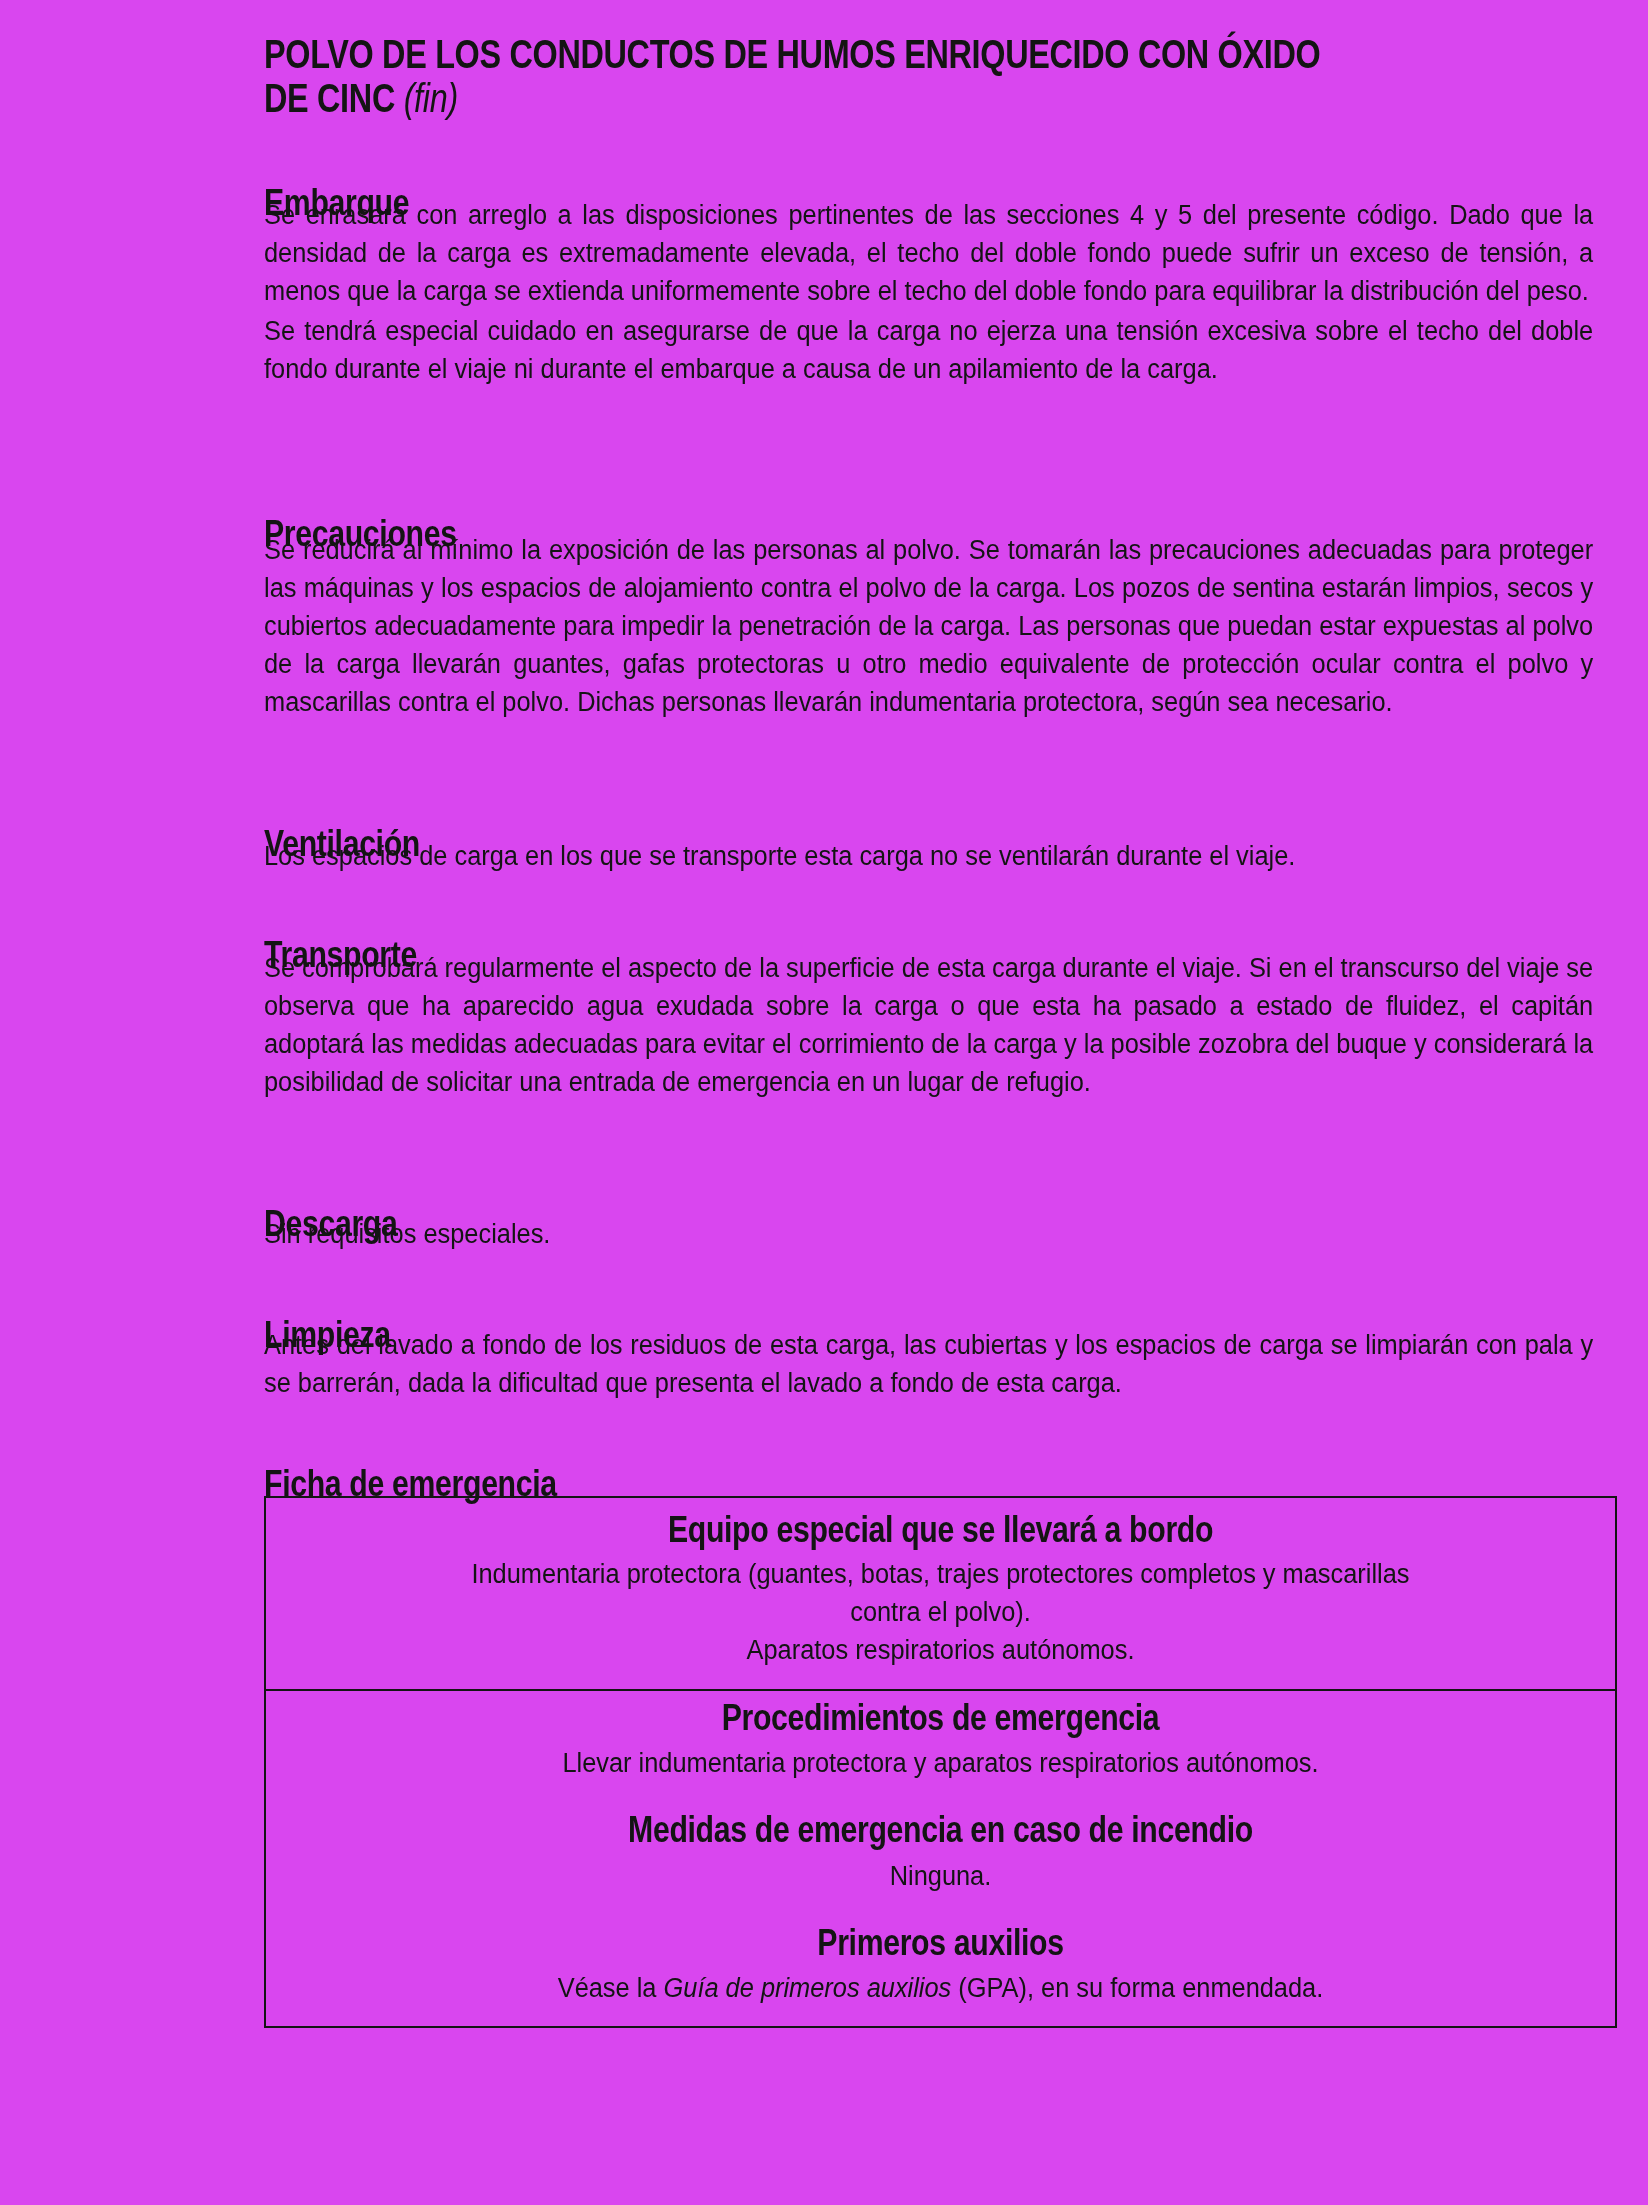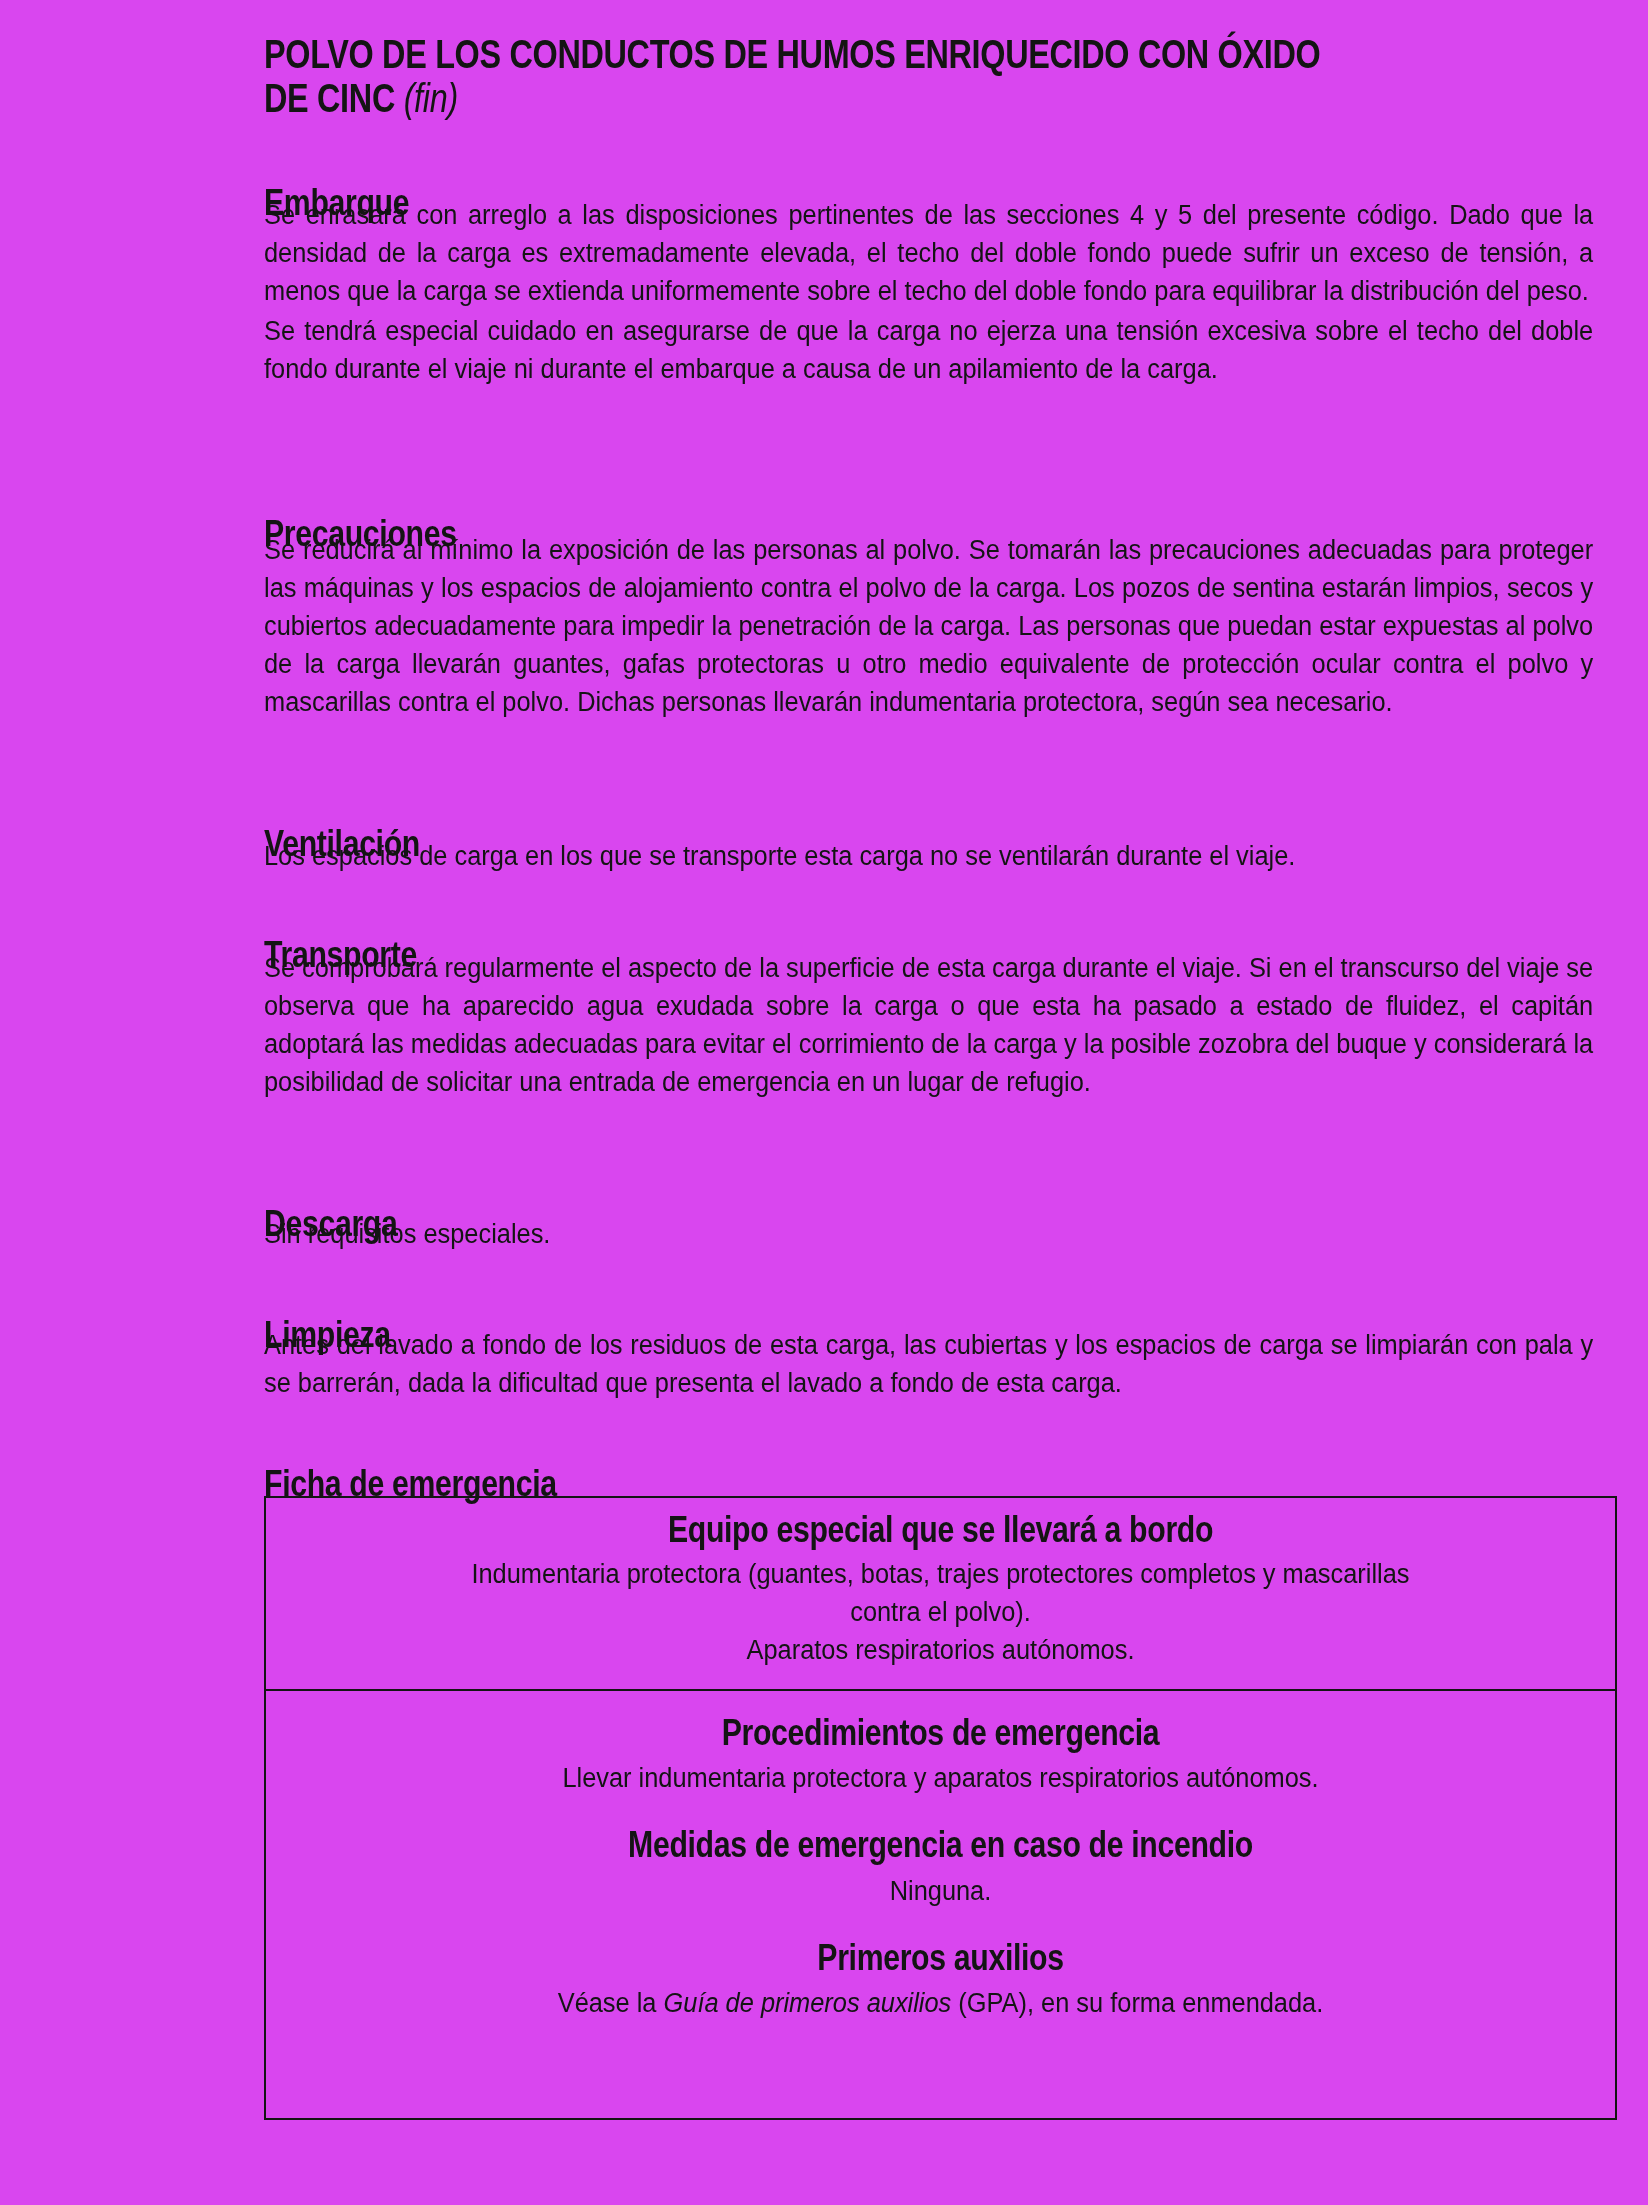--- a/index.html
+++ b/index.html
@@ -26,27 +26,27 @@
 
   .para-group { width:1414px; transform:scaleX(0.94); transform-origin:0 0; }
   .para {
     font-size:27px; line-height:38px; text-align:justify;
     margin:0;
   }
   .para + .para { margin-top:2.4px; }
 
   .card {
     position:absolute; left:264px; top:1496px;
-    width:1353px; height:624px;
+    width:1353px; height:532px;
     border:2.4px solid #141414; box-sizing:border-box;
     text-align:center;
   }
   .card-top   { box-sizing:border-box; height:193px; padding-top:11px;
                 border-bottom:2.4px solid #141414; }
-  .card-bottom{ box-sizing:border-box; padding-top:21px; }
+  .card-bottom{ box-sizing:border-box; padding-top:6px; }
 
   .card-h {
     font-size:36px; line-height:41px; font-weight:bold;
     transform:scaleX(0.84); transform-origin:50% 0;
     letter-spacing:-0.4px; margin:0 0 6.4px 0;
   }
   .card-top .card-h { margin-bottom:4.8px; }
   .card-t {
     font-size:27px; line-height:38px;
     transform:scaleX(0.94); transform-origin:50% 0;

